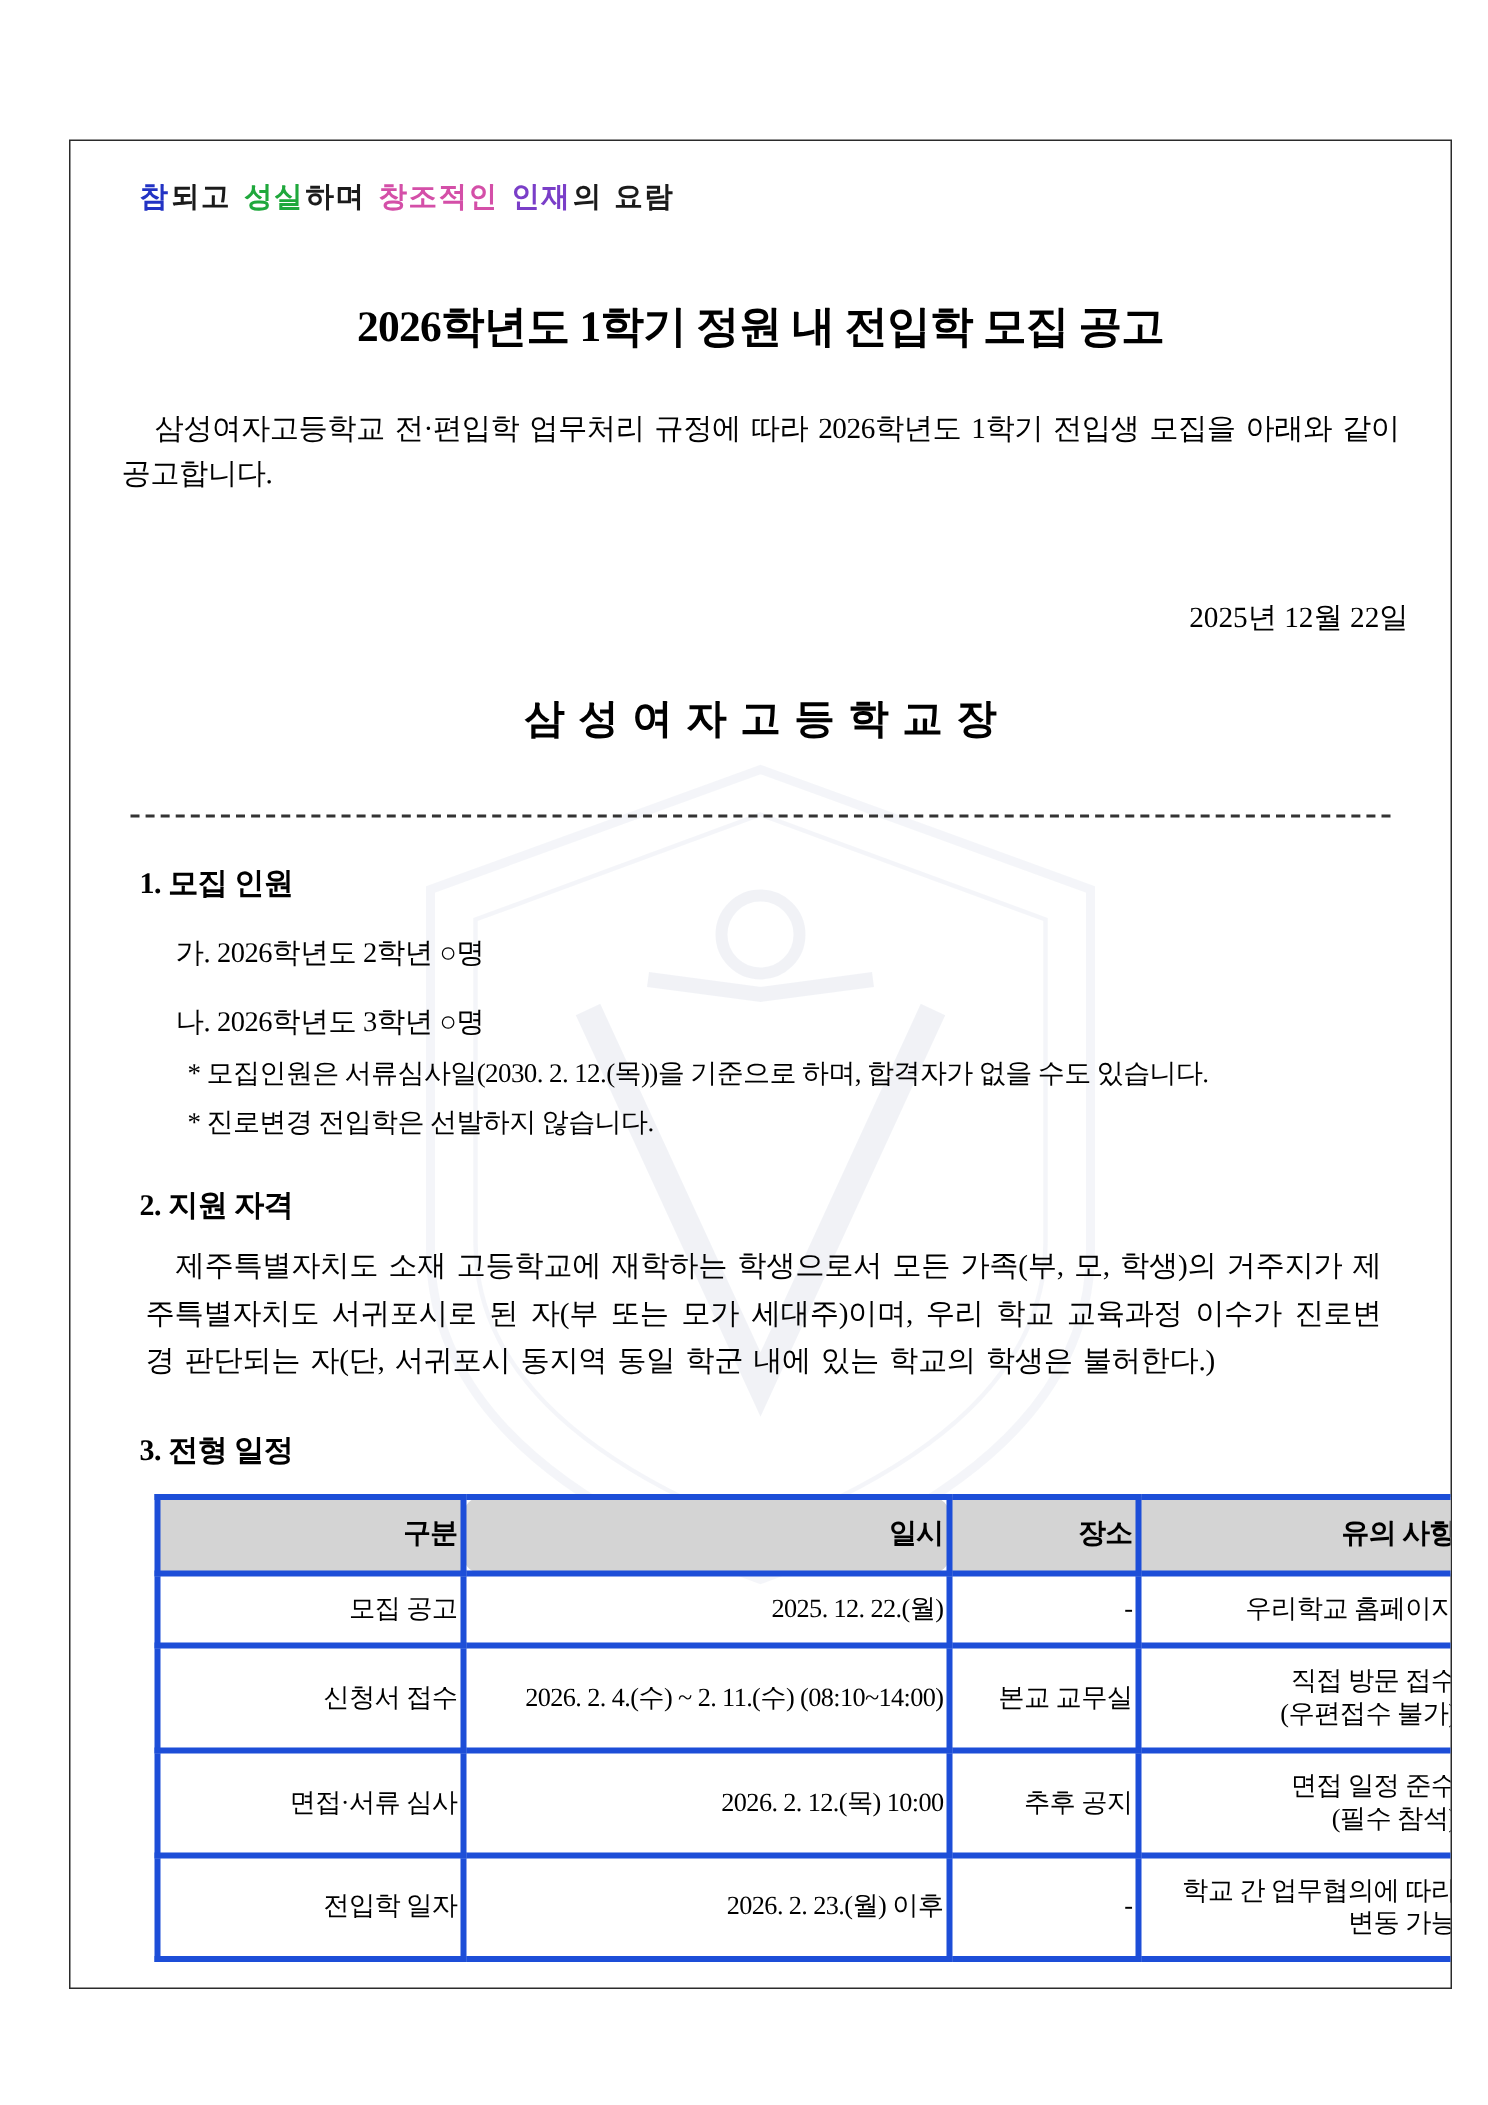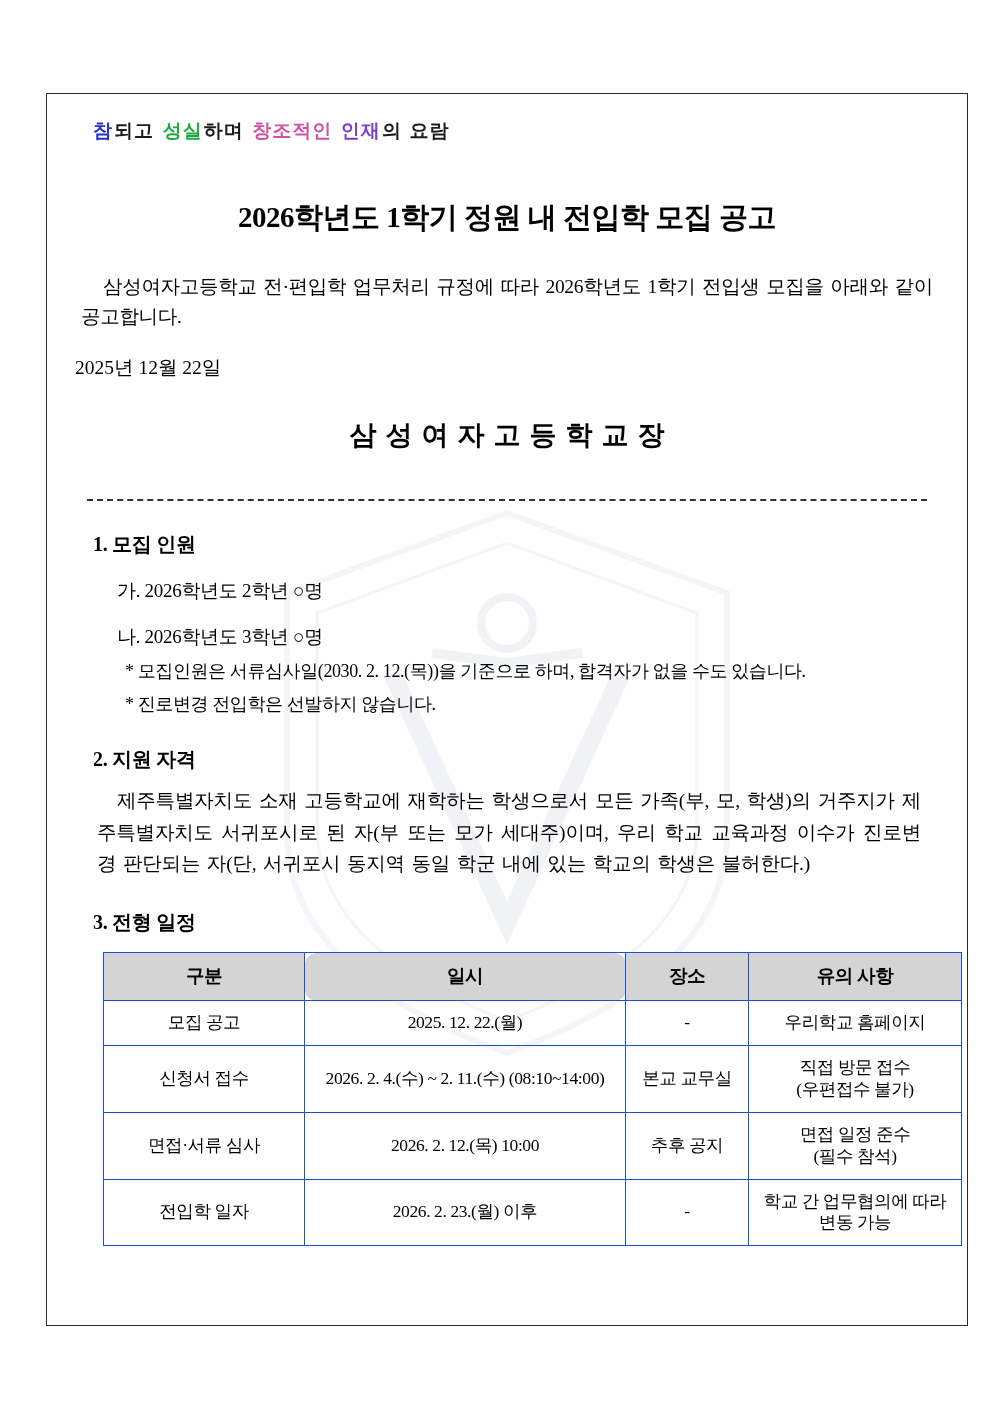--- a/index.html
+++ b/index.html
@@ -75,23 +75,23 @@
   p.intro {
     font-size: 19.5px;
     line-height: 1.55;
     margin: 34px 6px 0 6px;
     text-indent: 22px;
     text-align: justify;
     letter-spacing: -0.3px;
   }
 
   .date-line {
-    text-align: left;
+    text-align: right;
     font-size: 19.5px;
-    margin-top: 22px;
+    margin-top: 66px;
   }
 
   .signer {
     text-align: center;
     font-size: 27px;
     font-weight: 700;
     letter-spacing: 9px;
     margin-top: 36px;
     text-indent: 9px;
   }
@@ -135,22 +135,22 @@
   }
 
   table.schedule {
     border-collapse: collapse;
     margin: 16px 0 0 28px;
     width: 838px;
     table-layout: fixed;
   }
   table.schedule th,
   table.schedule td {
-    border: 1px solid #1d4ed8;
-    text-align: center;
+    border: 4px solid #1d4ed8;
+    text-align: right;
     font-size: 17.5px;
     padding: 11px 2px;
     letter-spacing: -0.4px;
     line-height: 1.25;
   }
   table.schedule thead th {
     background: #d4d4d4;
     font-weight: 700;
     font-size: 18.5px;
     padding: 12px 2px;

